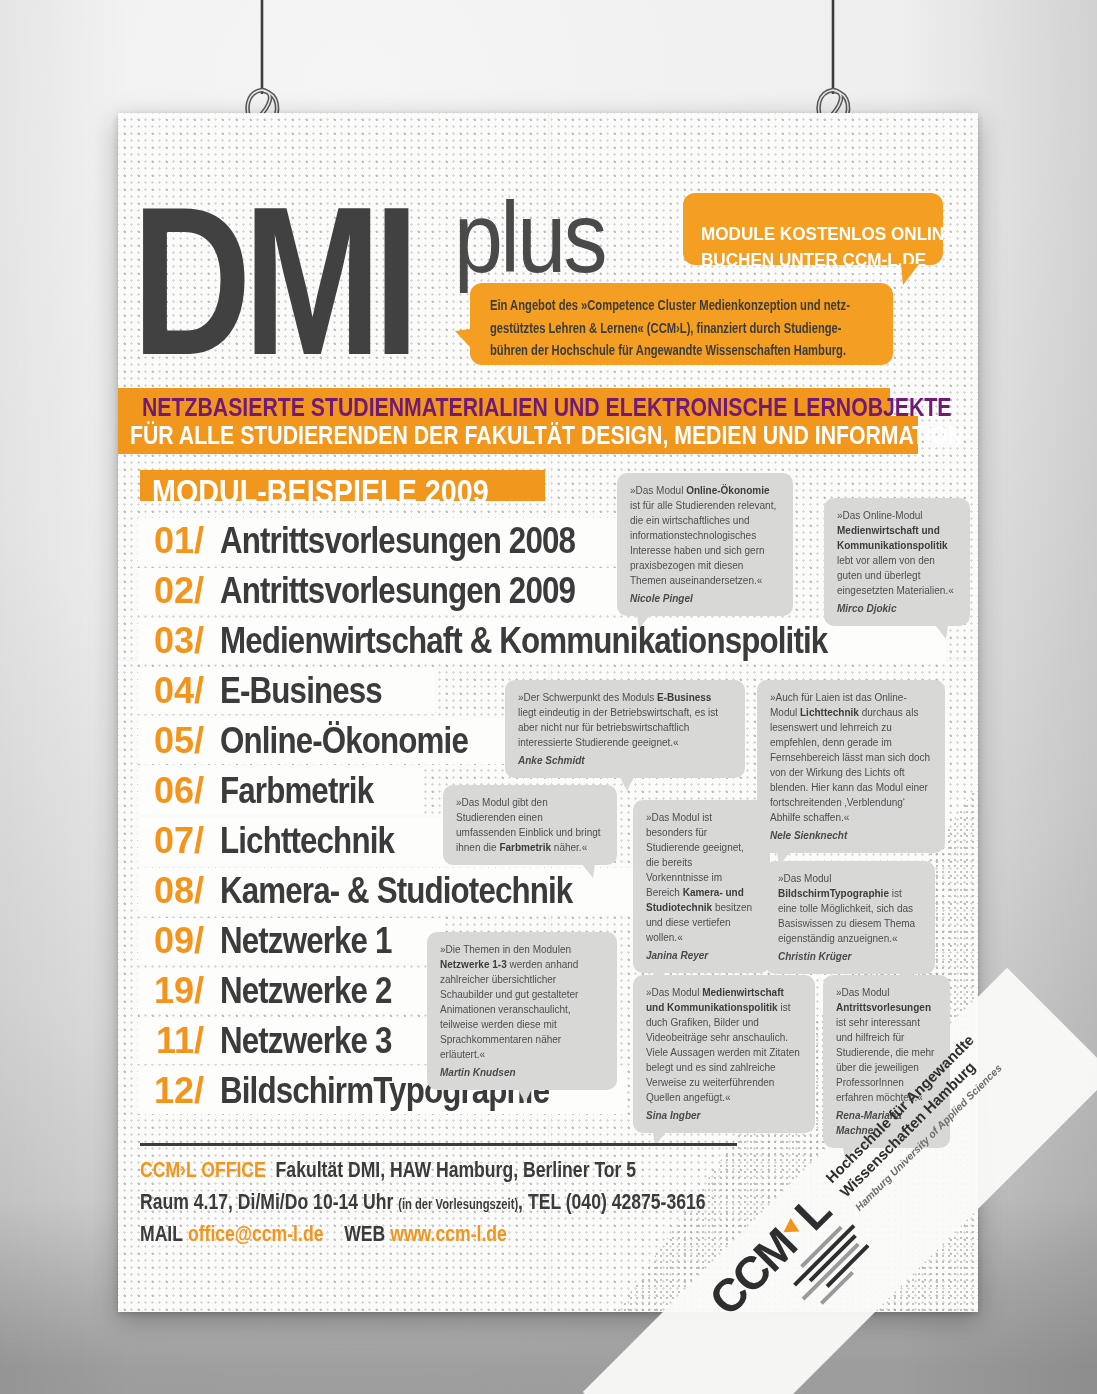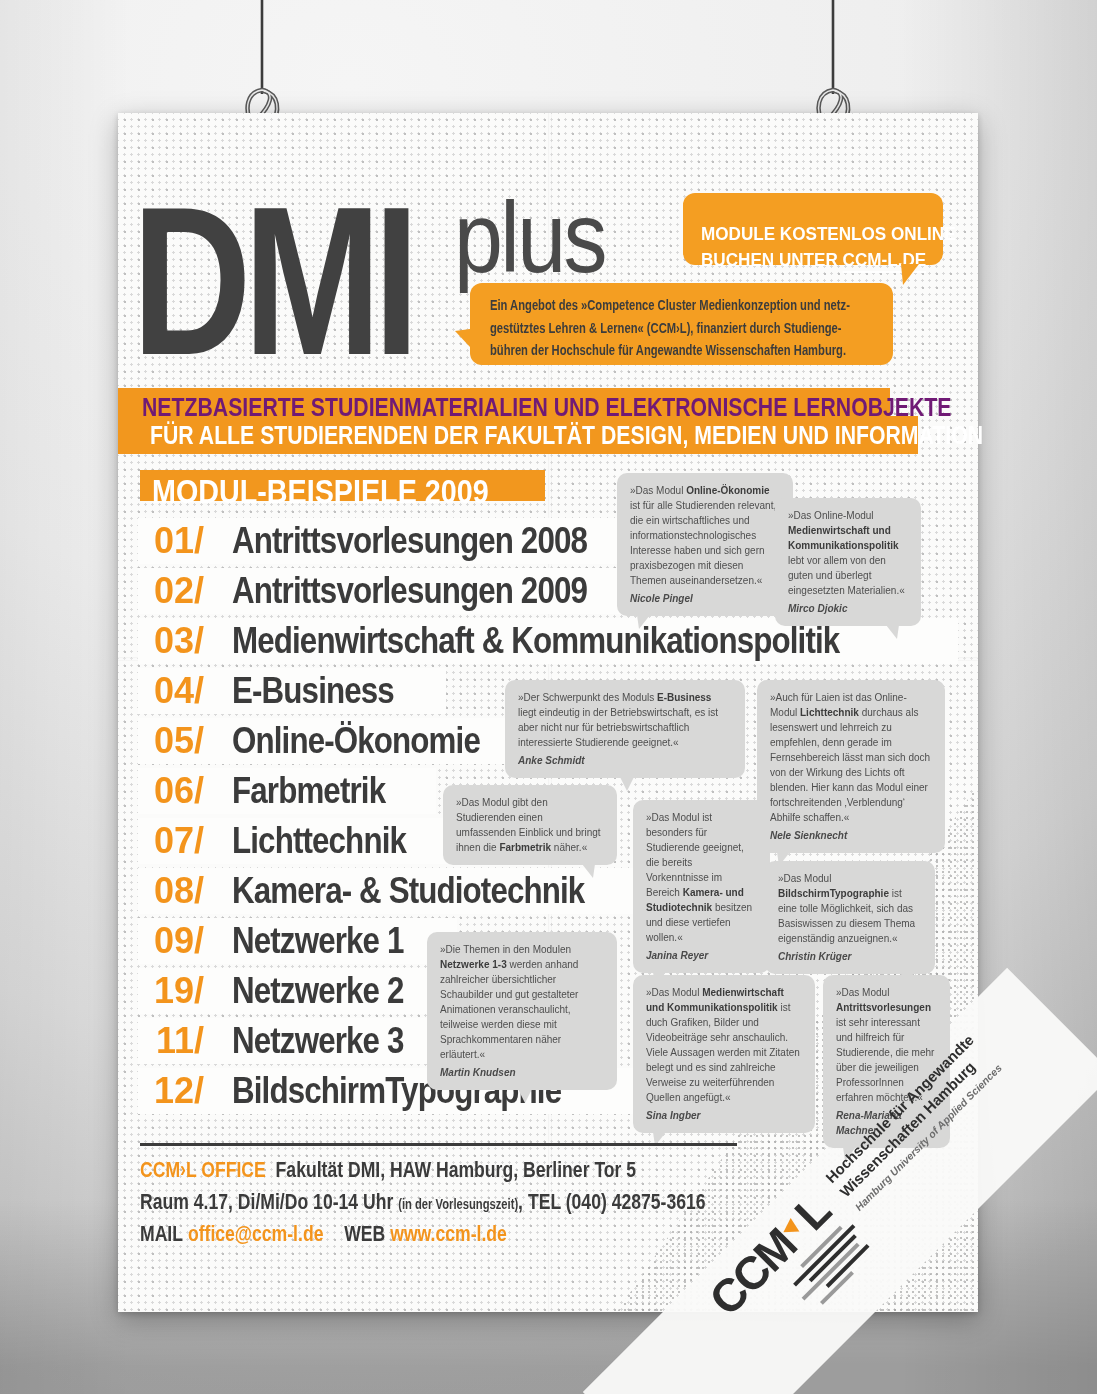--- a/index.html
+++ b/index.html
@@ -48,40 +48,40 @@
   .intro::before{content:"";position:absolute;left:-15px;bottom:18px;width:0;height:0;
     border-style:solid;border-width:2px 15px 16px 0;border-color:transparent #F49E22 transparent transparent;}
   .cx80{display:inline-block;transform:scaleX(.80);transform-origin:0 50%;white-space:nowrap;}
   .cx85{display:inline-block;transform:scaleX(.85);transform-origin:0 50%;white-space:nowrap;}
   .cx87{display:inline-block;transform:scaleX(.87);transform-origin:0 50%;white-space:nowrap;}
   .cx95{display:inline-block;transform:scaleX(.95);transform-origin:0 50%;white-space:nowrap;}
   
   .banner-l1{position:absolute;left:0;top:275px;width:772px;height:38px;background:#F2971E;
     color:#701a75;font-weight:700;font-size:25px;line-height:38px;padding-left:24px;}
   .banner-l2{position:absolute;left:0;top:303px;width:800px;height:38px;background:#F2971E;
-    color:#fff;font-weight:700;font-size:25px;line-height:38px;padding-left:32px;}
+    color:#fff;font-weight:700;font-size:25px;line-height:38px;padding-left:12px;}
   
   .section-h{position:absolute;left:22px;top:357px;width:405px;height:31px;background:#F2971E;
     color:#fff;font-weight:700;font-size:33px;line-height:43px;padding-left:12px;}
   .modlist{position:absolute;left:22px;top:407px;}
   .mrow{display:flex;align-items:flex-start;height:42px;margin-bottom:8px;background:#fdfdfc;
-    width:fit-content;padding-right:26px;box-shadow:0 0 0 2px #fdfdfc;gap:12px;}
+    width:fit-content;padding-right:26px;box-shadow:0 0 0 2px #fdfdfc;}
   .mnum{width:64px;text-align:right;font-size:36px;font-weight:700;color:#F3941C;flex:none;}
   .mname{margin-left:16px;font-size:36px;font-weight:700;color:#3b3b3b;letter-spacing:-1px;}
   
   .quote{position:absolute;background:#d8d8d7;border-radius:10px;padding:10px 13px;
     font-size:10px;line-height:1.5;color:#4e4e4e;}
   .quote .b{font-weight:700;color:#3c3c3c;}
   .quote .author{font-style:italic;font-weight:700;font-size:10px;color:#4a4a4a;margin-top:3px;}
   .quote::after{content:"";position:absolute;bottom:-13px;width:0;height:0;border-style:solid;}
   .t-bl::after{left:20px;border-width:14px 11px 0 2px;border-color:#d8d8d7 transparent transparent transparent;}
   .t-br::after{right:22px;border-width:14px 2px 0 11px;border-color:#d8d8d7 transparent transparent transparent;}
   .t-bc::after{left:48%;border-width:14px 7px 0 7px;border-color:#d8d8d7 transparent transparent transparent;}
   .q1{left:499px;top:360px;width:176px;}
-  .q2{left:657px;top:385px;width:146px;}
+  .q2{left:706px;top:385px;width:146px;}
   .q3{left:387px;top:567px;width:240px;}
   .q4{left:639px;top:567px;width:188px;}
   .q5{left:325px;top:672px;width:174px;}
   .q6{left:515px;top:687px;width:137px;}
   .q7{left:647px;top:748px;width:170px;}
   .q8{left:309px;top:819px;width:190px;}
   .q9{left:515px;top:862px;width:182px;}
   .q10{left:705px;top:862px;width:127px;}
   
   .rule{position:absolute;left:22px;top:1030px;width:597px;height:3px;background:#3b3b3b;}

